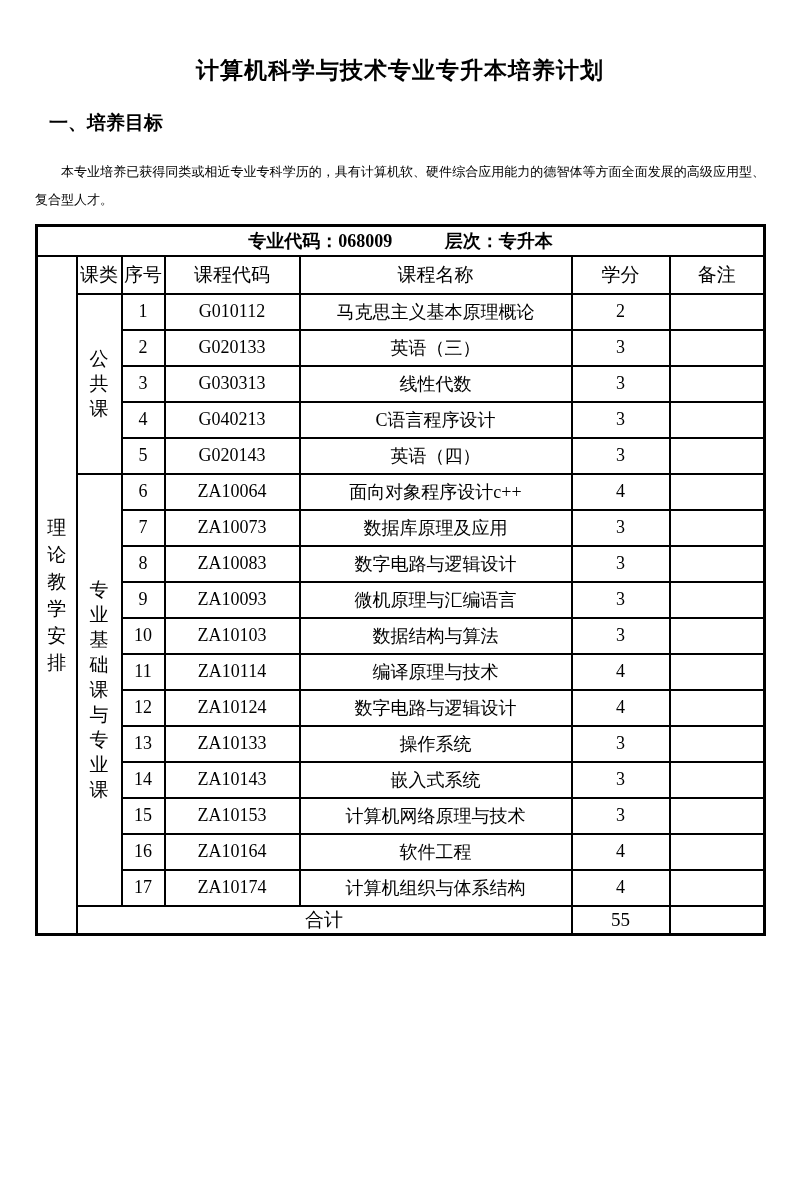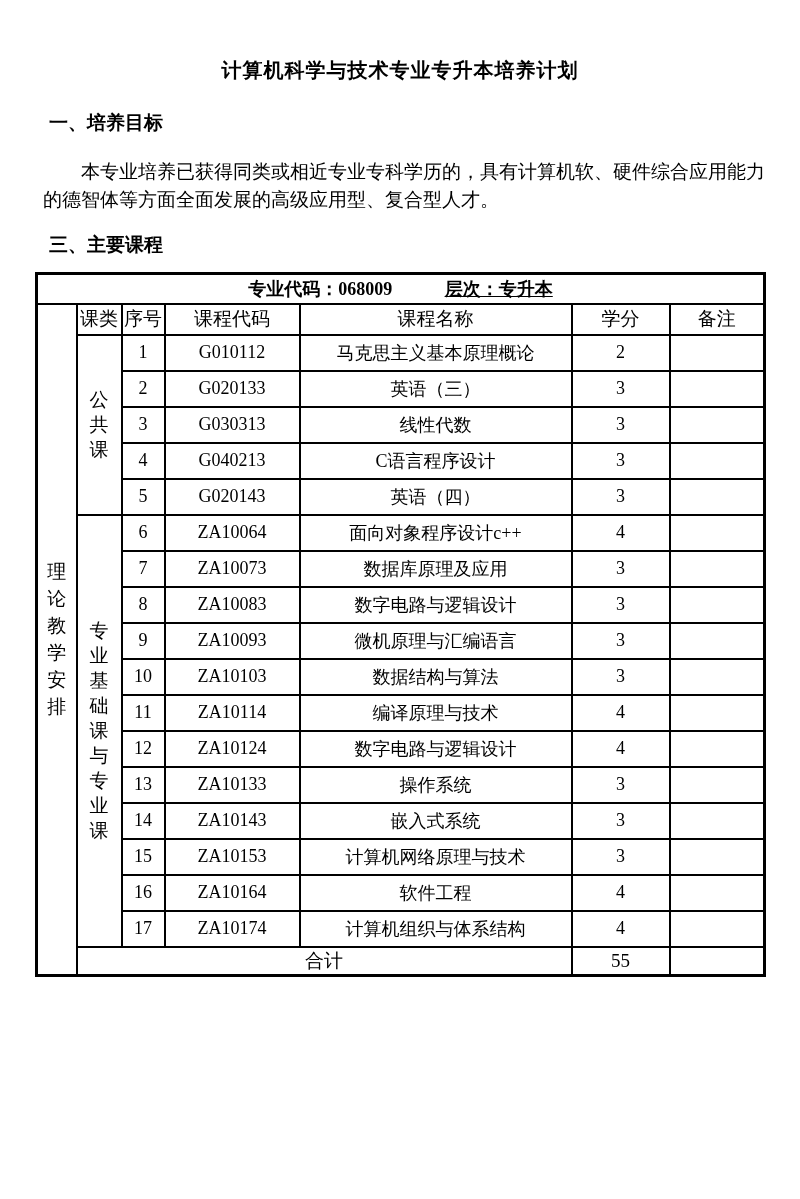--- a/index.html
+++ b/index.html
@@ -10,41 +10,41 @@
     background: #ffffff;
     color: #000000;
     font-family: "Liberation Serif", "DejaVu Serif", serif;
     overflow: hidden;
   }
   .page { padding: 0 35px; }
 
   .doc-title {
     font-family: "Liberation Sans", "DejaVu Sans", sans-serif;
     font-weight: bold;
-    font-size: 20px;
+    font-size: 23px;
     line-height: 36px;
     text-align: center;
     letter-spacing: 1px;
     margin: 52px 0 0 0;
   }
 
   .sec-heading {
     font-size: 19px;
     font-weight: bold;
     line-height: 26px;
     margin: 14px;
   }
   .sec-heading.s1 { margin-top: 22px; }
   .sec-heading.s2 { margin-top: 28px; }
   .sec-heading.s3 { margin-top: 18px; }
 
   .para {
-    font-size: 19px;
+    font-size: 13px;
     line-height: 28px;
-    margin: 22px 0 0 8px;
+    margin: 22px 0 0 0;
     text-indent: 2em;
     text-align: justify;
   }
 
   table.course {
     border-collapse: collapse;
     table-layout: fixed;
     width: 728px;
     margin-top: 10px;
     border: 3px solid #000;
@@ -57,22 +57,22 @@
     padding: 0;
     overflow: hidden;
   }
   td.meta-cell {
     text-align: left;
     font-weight: bold;
     font-size: 19px;
     height: 30px;
     padding: 2px 0 2px 5px;
   }
-  .meta-level { margin-left: 48px; text-decoration: underline; }
-  tr.header-row td { height: 31px; font-size: 19px; }
+  .meta-level { margin-left: 48px; }
+  tr.header-row td { height: 38px; font-size: 19px; }
   td.cat-cell, td.theory-cell { text-align: center; }
   .vtext {
     white-space: pre-line;
     font-size: 19px;
     line-height: 25px;
     display: inline-block;
   }
   .theory-cell .vtext { line-height: 27px; }
   tr.course-row td { height: 36px; }
   td.c-name { text-align: left; padding-left: 6px; font-size: 19px; margin-top: 12px; }
@@ -82,21 +82,20 @@
 <body>
 
 <div class="page">
 
   <h1 class="doc-title">计算机科学与技术专业专升本培养计划</h1>
 
   <h2 class="sec-heading s1">一、培养目标</h2>
   <p class="para">本专业培养已获得同类或相近专业专科学历的，具有计算机软、硬件综合应用能力的德智体等方面全面发展的高级应用型、复合型人才。</p>
 
 
-  <h2 class="sec-heading s3">三、主要课程</h2>
 
   <table class="course">
     <colgroup>
       <col style="width:40px">
       <col style="width:45px">
       <col style="width:43px">
       <col style="width:135px">
       <col style="width:272px">
       <col style="width:98px">
       <col style="width:95px">

